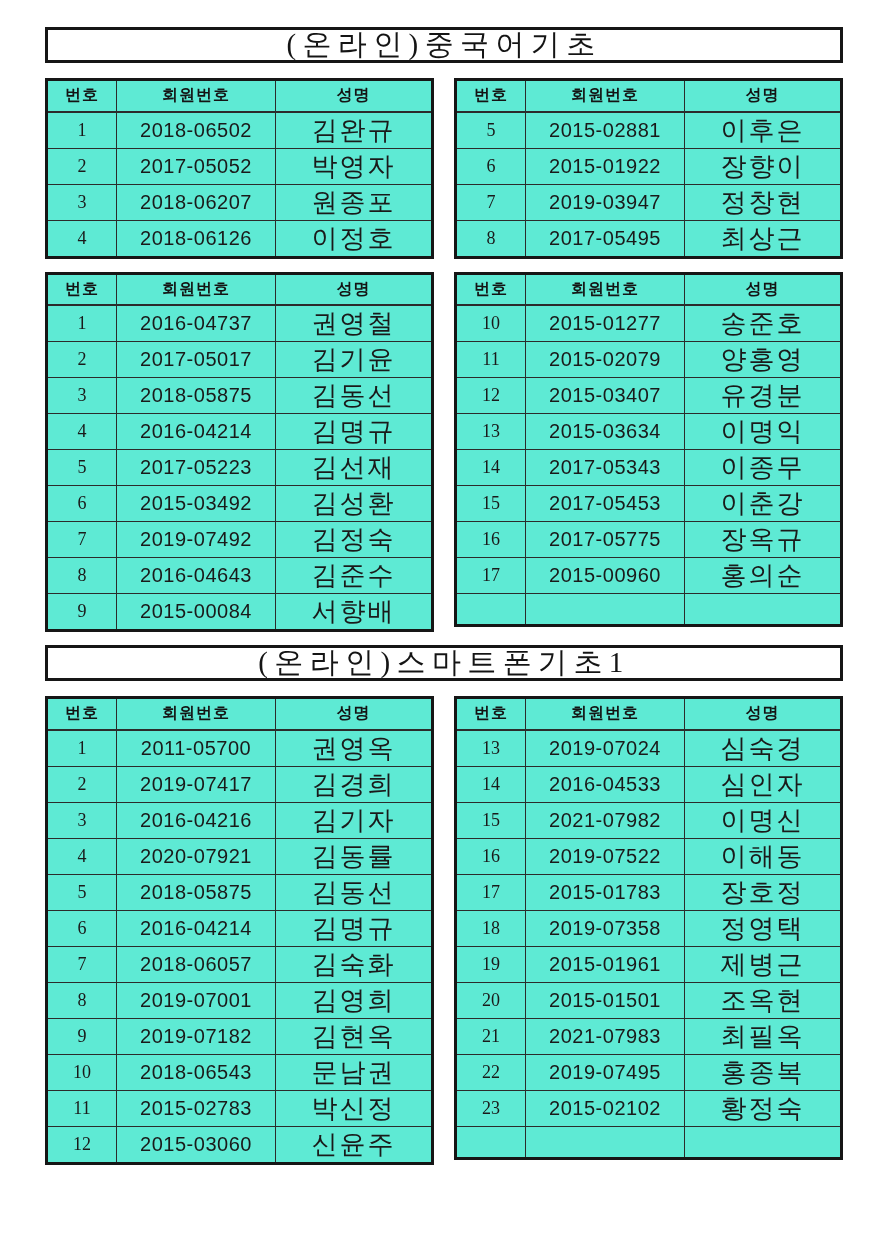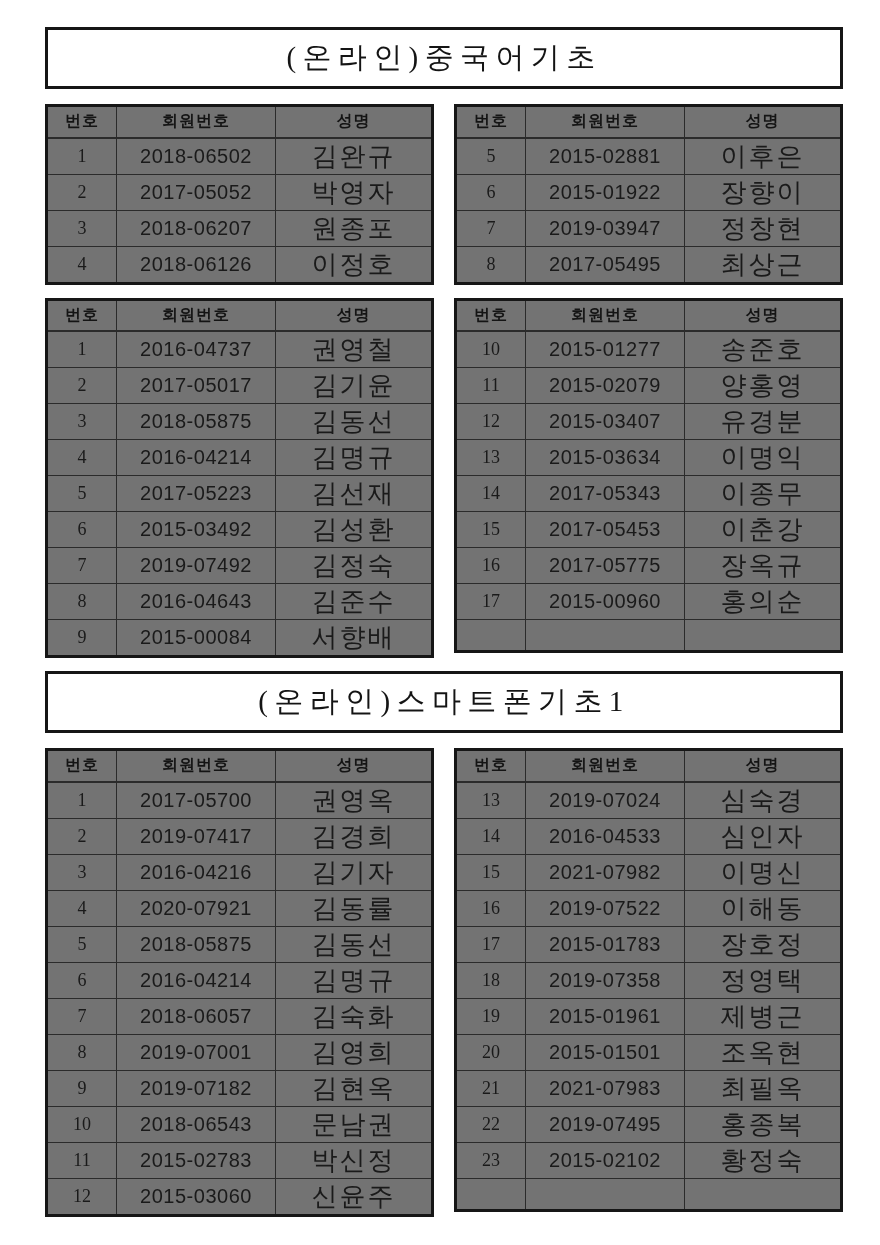--- a/index.html
+++ b/index.html
@@ -9,21 +9,21 @@
     font-family: "Liberation Sans", "DejaVu Sans", sans-serif;
     color: #1c1c1c;
   }
   body { height: 1245px; overflow: hidden; }
   .page { padding: 27px 37px 0 45px; }
 
   .course-section { margin-bottom: 13px; }
 
   .title-box {
     border: 3px solid #161616;
-    height: 62px;
+    height: 36px;
     display: flex;
     align-items: center;
     justify-content: center;
     margin-bottom: 15px;
     background: #ffffff;
   }
   .course-title {
     font-family: "Liberation Serif", "DejaVu Serif", serif;
     font-size: 29px;
     letter-spacing: 0.22em;
@@ -35,21 +35,21 @@
     display: flex;
     justify-content: space-between;
     align-items: flex-start;
   }
 
   table.roster {
     border-collapse: collapse;
     table-layout: fixed;
     width: 386px;
     border: 3px solid #161616;
-    background: #737373;
+    background: #5eead4;
   }
   col.c-no   { width: 70px; }
   col.c-id   { width: 159px; }
   col.c-name { width: 157px; }
 
   table.roster th,
   table.roster td {
     border: 1px solid #2b2b2b;
     text-align: center;
     vertical-align: middle;
@@ -308,21 +308,21 @@
         <thead>
               <tr>
                 <th>번호</th>
                 <th>회원번호</th>
                 <th>성명</th>
               </tr>
             </thead>
         <tbody>
               <tr>
                 <td class="cell-no">1</td>
-                <td class="cell-id">2017-05700</td>
+                <td class="cell-id">2011-05700</td>
                 <td class="cell-name">권영옥</td>
               </tr>
               <tr>
                 <td class="cell-no">2</td>
                 <td class="cell-id">2019-07417</td>
                 <td class="cell-name">김경희</td>
               </tr>
               <tr>
                 <td class="cell-no">3</td>
                 <td class="cell-id">2016-04216</td>

